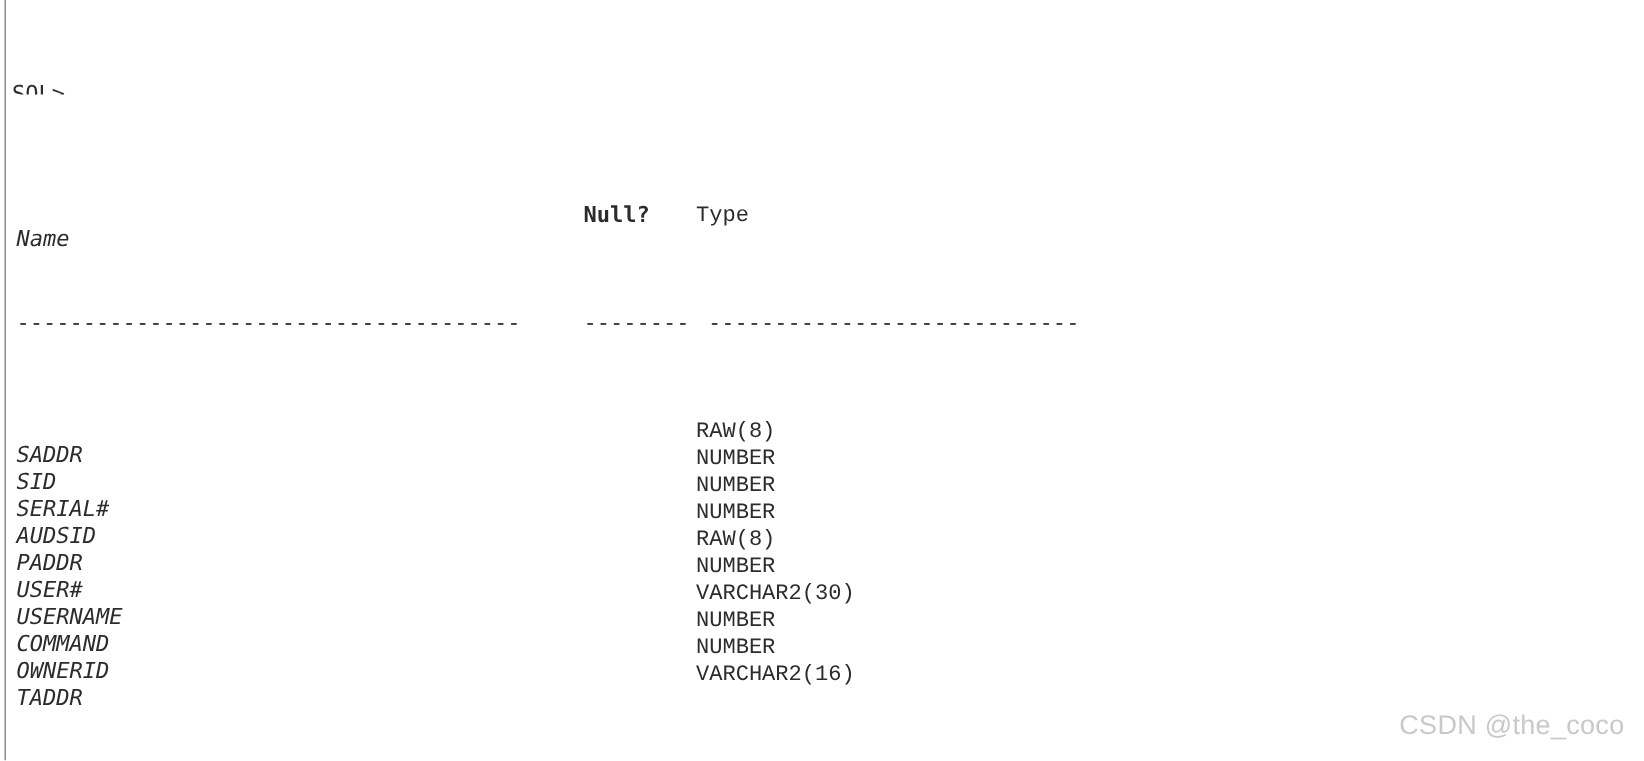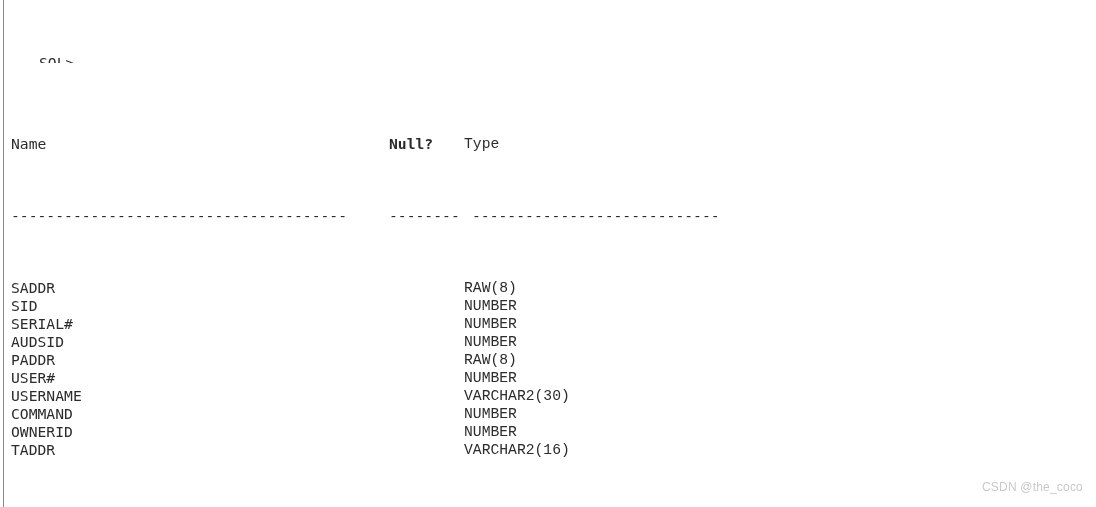--- a/index.html
+++ b/index.html
@@ -51,37 +51,37 @@
     position: relative;
   }
 
   
   .line.clipped-top {
     height: 9px;
     overflow: hidden;
     line-height: 18px;
   }
 
-  .col-name   { position: absolute; left: 11px;  top: 0; }
+  .col-name   { position: absolute; left: 11px;  top: 16px; font-style: italic; }
   .col-null   { position: absolute; left: 389px; top: 0; font-weight: bold; }
   .col-type   { position: absolute; left: 464px; top: 0; font-family: Liberation Mono, monospace; }
 
-  .prompt-line { padding-left: 8px; margin-left: 31px; }
+  .prompt-line { padding-left: 8px; }
 
   
   .rule-name { position: absolute; left: 11px;  top: 0; }
   .rule-null { position: absolute; left: 389px; top: 0; }
   .rule-type { position: absolute; left: 472px; top: 0; }
 
   #watermark {
     position: absolute;
     right: 13px;
     bottom: 13px;
     font-family: "Liberation Sans", sans-serif;
-    font-size: 12px;
+    font-size: 18px;
     color: #c9c9c9;
     letter-spacing: 0.2px;
     user-select: none;
   }
 </style>
 </head>
 <body>
 
 <div id="terminal">
 

